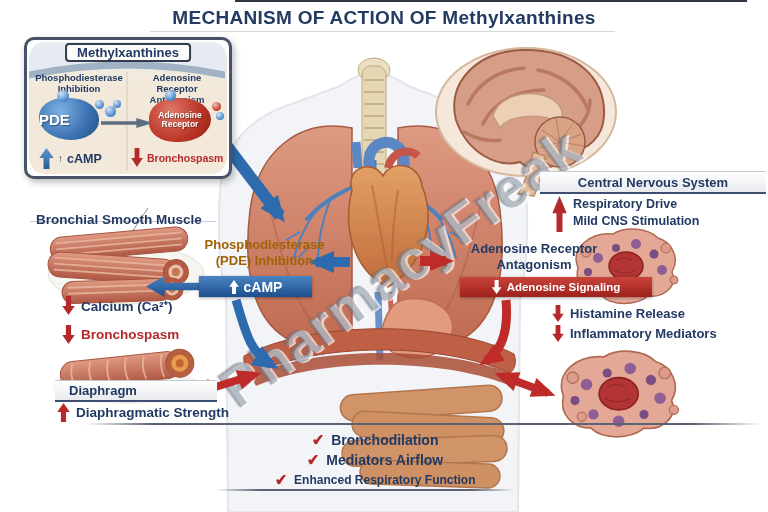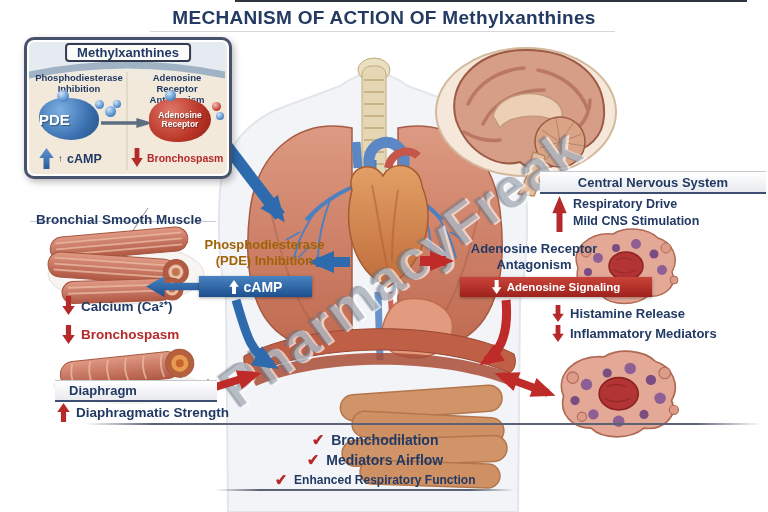--- a/index.html
+++ b/index.html
@@ -31,21 +31,21 @@
        font-weight:bold;color:#223a63;display:flex;align-items:center;z-index:10;}
   .divider{position:absolute;height:2px;z-index:9;}
   .check{color:#b5292b;font-size:15px;font-weight:bold;transform:rotate(-4deg);}
   .watermark{position:absolute;left:120px;top:235px;width:560px;text-align:center;
        transform:rotate(-36deg);font-size:56px;font-weight:bold;letter-spacing:1px;
        color:rgba(128,138,153,.48);z-index:4;pointer-events:none;
        text-shadow:2px 2px 0 rgba(255,255,255,.65),-1px -1px 1px rgba(80,90,105,.3);}
   
   .inset{position:absolute;left:24px;top:37px;width:202px;height:136px;background:#fff;
          border:3px solid #47536b;border-radius:10px;box-shadow:2px 3px 7px rgba(0,0,0,.28);z-index:12;}
-  .inset-inner{position:absolute;left:2px;top:2px;right:2px;bottom:2px;border-radius:6px;overflow:hidden;
+  .inset-inner{position:absolute;left:2px;top:2px;right:2px;bottom:2px;border-radius:16px;overflow:hidden;
          background:linear-gradient(180deg,#e9eef2 0%,#f2e9da 32%,#f2e9da 100%);}
   .inset-title{position:absolute;left:50%;top:3px;transform:translateX(-50%);
          background:#fcfcfa;border:2px solid #333c4e;border-radius:4px;
          padding:0px 10px;font-size:13px;font-weight:bold;color:#223a63;white-space:nowrap;z-index:3;}
   .inset-h{position:absolute;font-size:9.5px;line-height:11px;font-weight:bold;color:#223a63;
          text-align:center;z-index:3;}
   .blob{position:absolute;display:flex;align-items:center;justify-content:flex-start;text-align:center;
          color:#fff;font-weight:bold;z-index:3;}
   .blob.blue{background:radial-gradient(circle at 35% 30%,#7cb0e2,#3a70b0 60%,#24507f);
          border-radius:42% 50% 46% 54%;}

